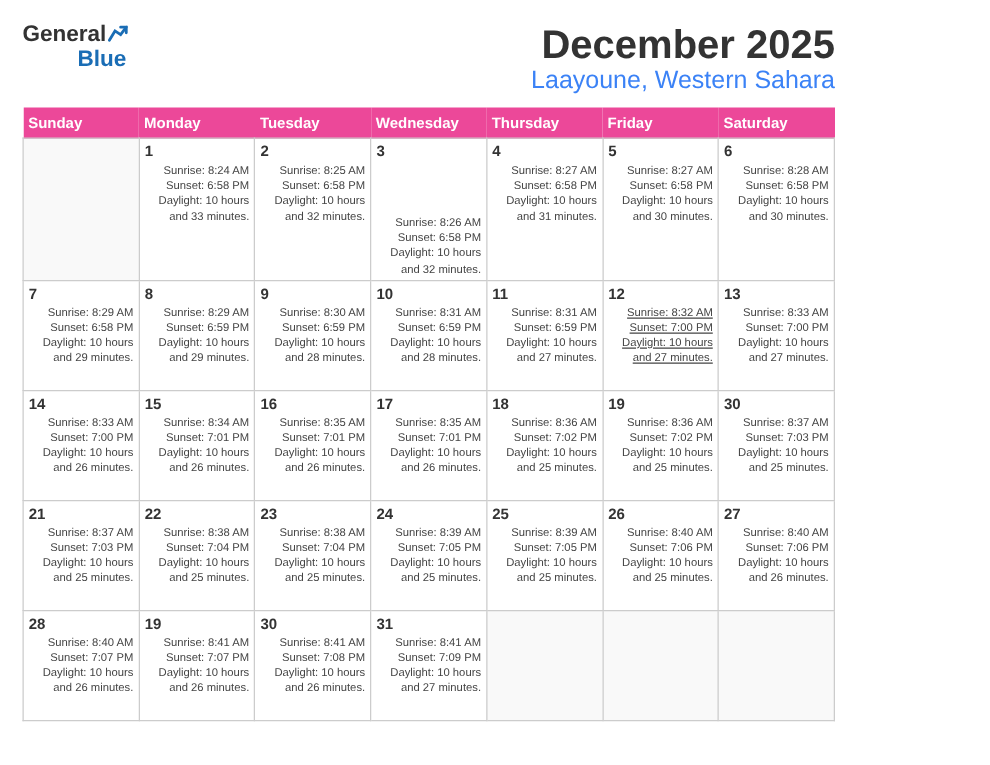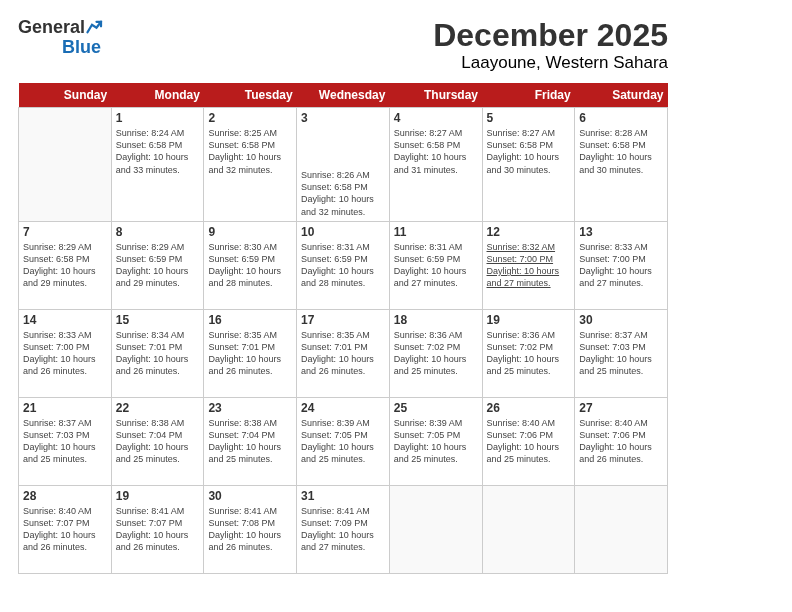--- a/index.html
+++ b/index.html
@@ -41,33 +41,33 @@
     .title-block {
       text-align: right;
     }
     .cal-title {
       font-size: 32px;
       font-weight: bold;
       color: #333;
       line-height: 1.1;
     }
     .cal-subtitle {
-      font-size: 17px;
-      color: #000000;
+      font-size: 20px;
+      color: #3b82f6;
     }
     table {
       width: 100%;
       border-collapse: collapse;
       font-size: 10px;
     }
     thead tr th {
-      background: #b91c1c;
+      background: #ec4899;
       color: #fff;
       padding: 5px 4px;
-      text-align: right;
+      text-align: left;
       font-size: 12px;
       font-weight: bold;
     }
     tbody tr td {
       border: 1px solid #ccc;
       vertical-align: top;
       padding: 3px 4px;
       width: 14.28%;
       height: 88px;
     }
@@ -78,20 +78,21 @@
       font-size: 12px;
       font-weight: bold;
       color: #333;
       display: block;
       margin-bottom: 2px;
     }
     .day-info {
       font-size: 9px;
       color: #444;
       line-height: 1.35;
+      text-align: right;
     }
   </style>
 </head>
 <body>
 
 <div class="page">
   <div class="header">
     <div class="logo">
       <div>
         <div style="display:flex;align-items:center;">

